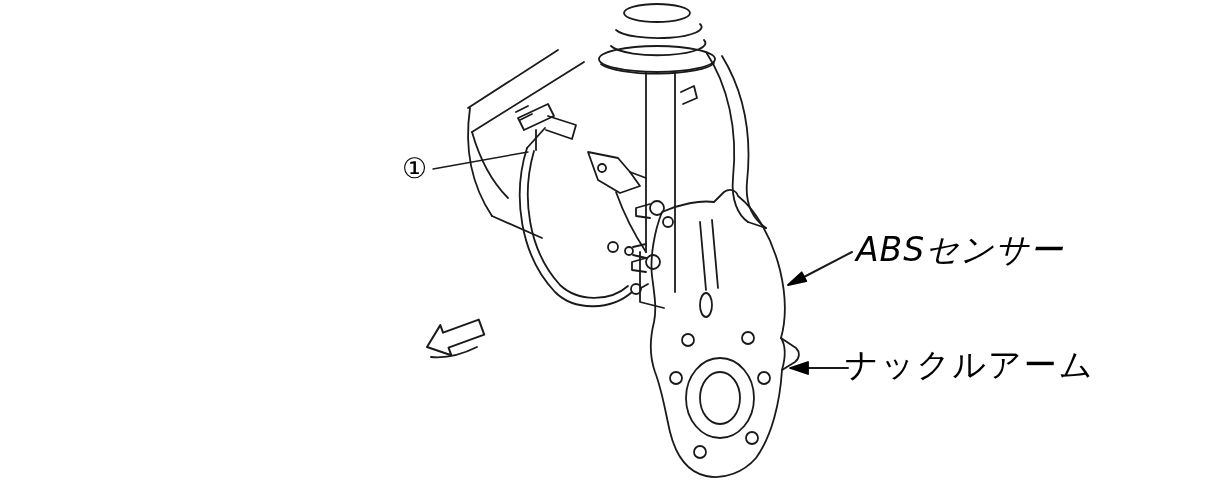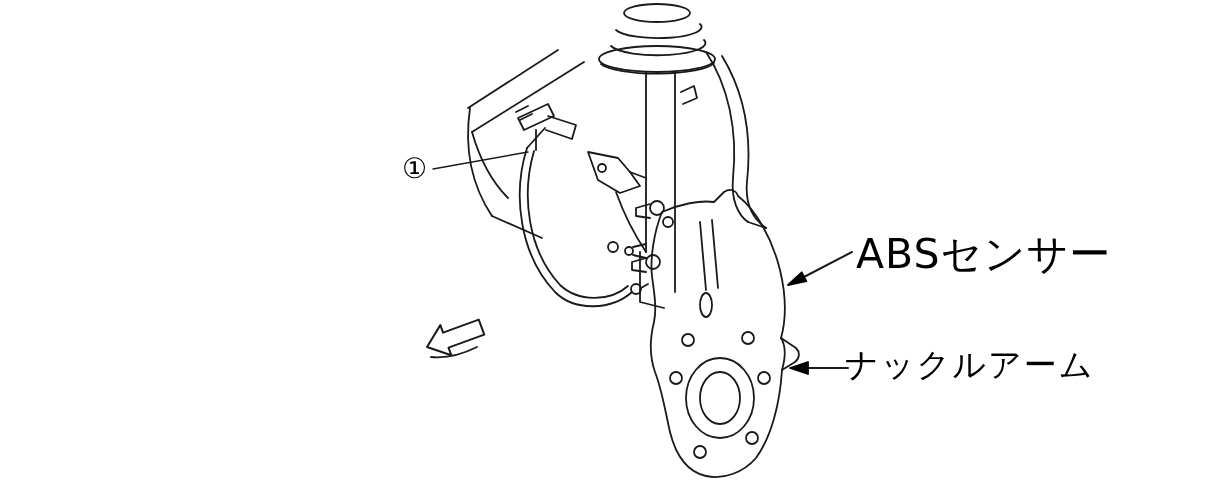--- a/index.html
+++ b/index.html
@@ -31,23 +31,24 @@
   }
   .lbl-callout {
     left: 402px;
     top: 155px;
     font-size: 28px;
     line-height: 1;
   }
   .lbl-abs {
     left: 856px;
     top: 232px;
-    font-size: 41px;
+    font-size: 33px;
     line-height: 1.1;
     letter-spacing: 1px;
+    font-style: italic;
   }
   .lbl-knuckle {
     left: 845px;
     top: 347px;
     font-size: 33px;
     line-height: 1.1;
     letter-spacing: 2px;
     text-align: right;
   }
 </style>

